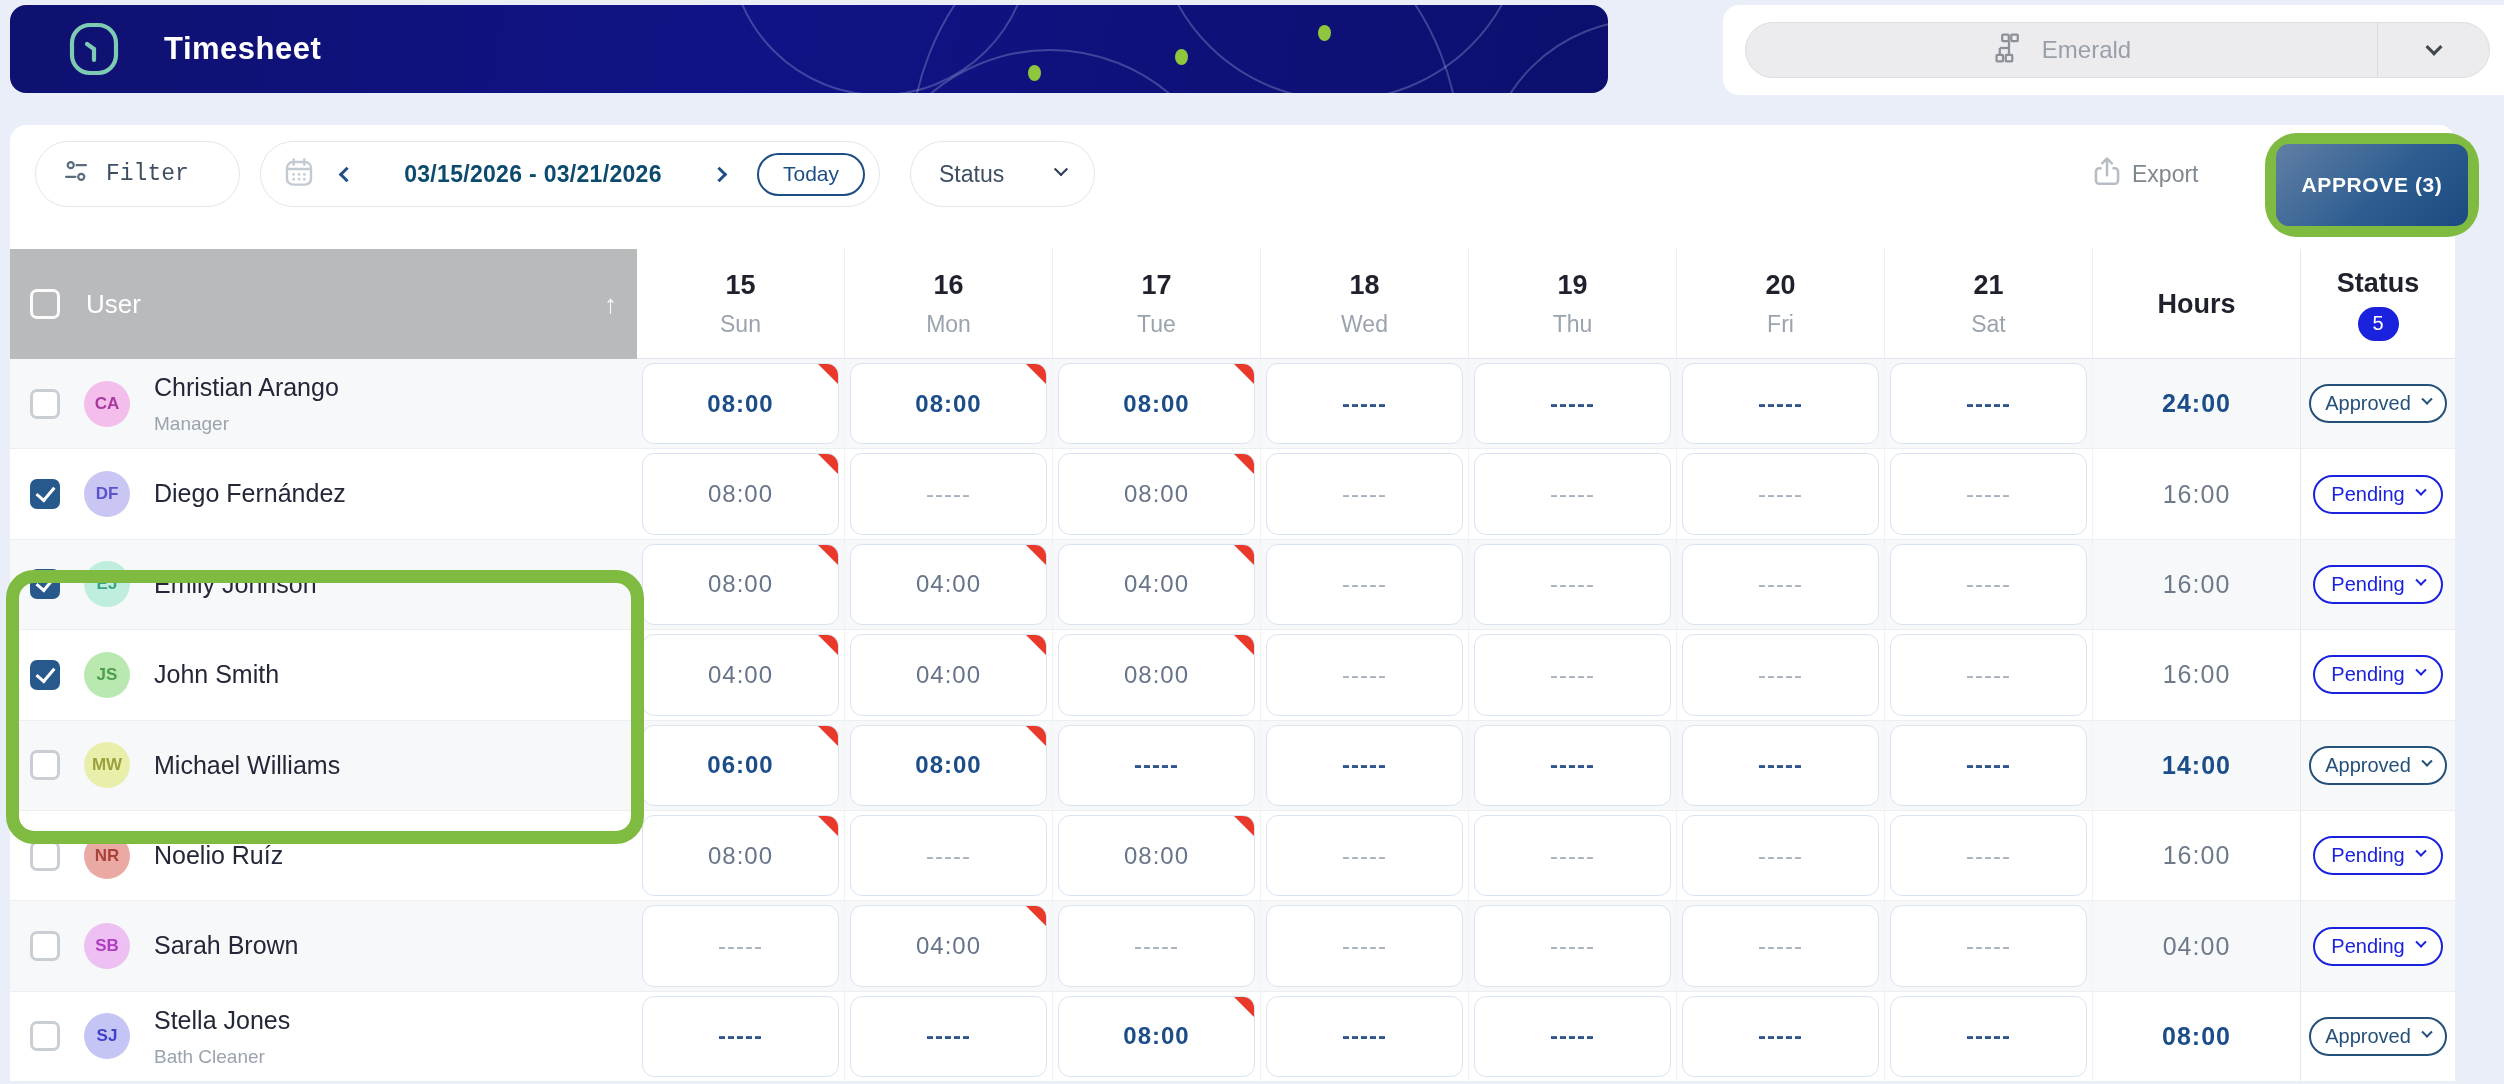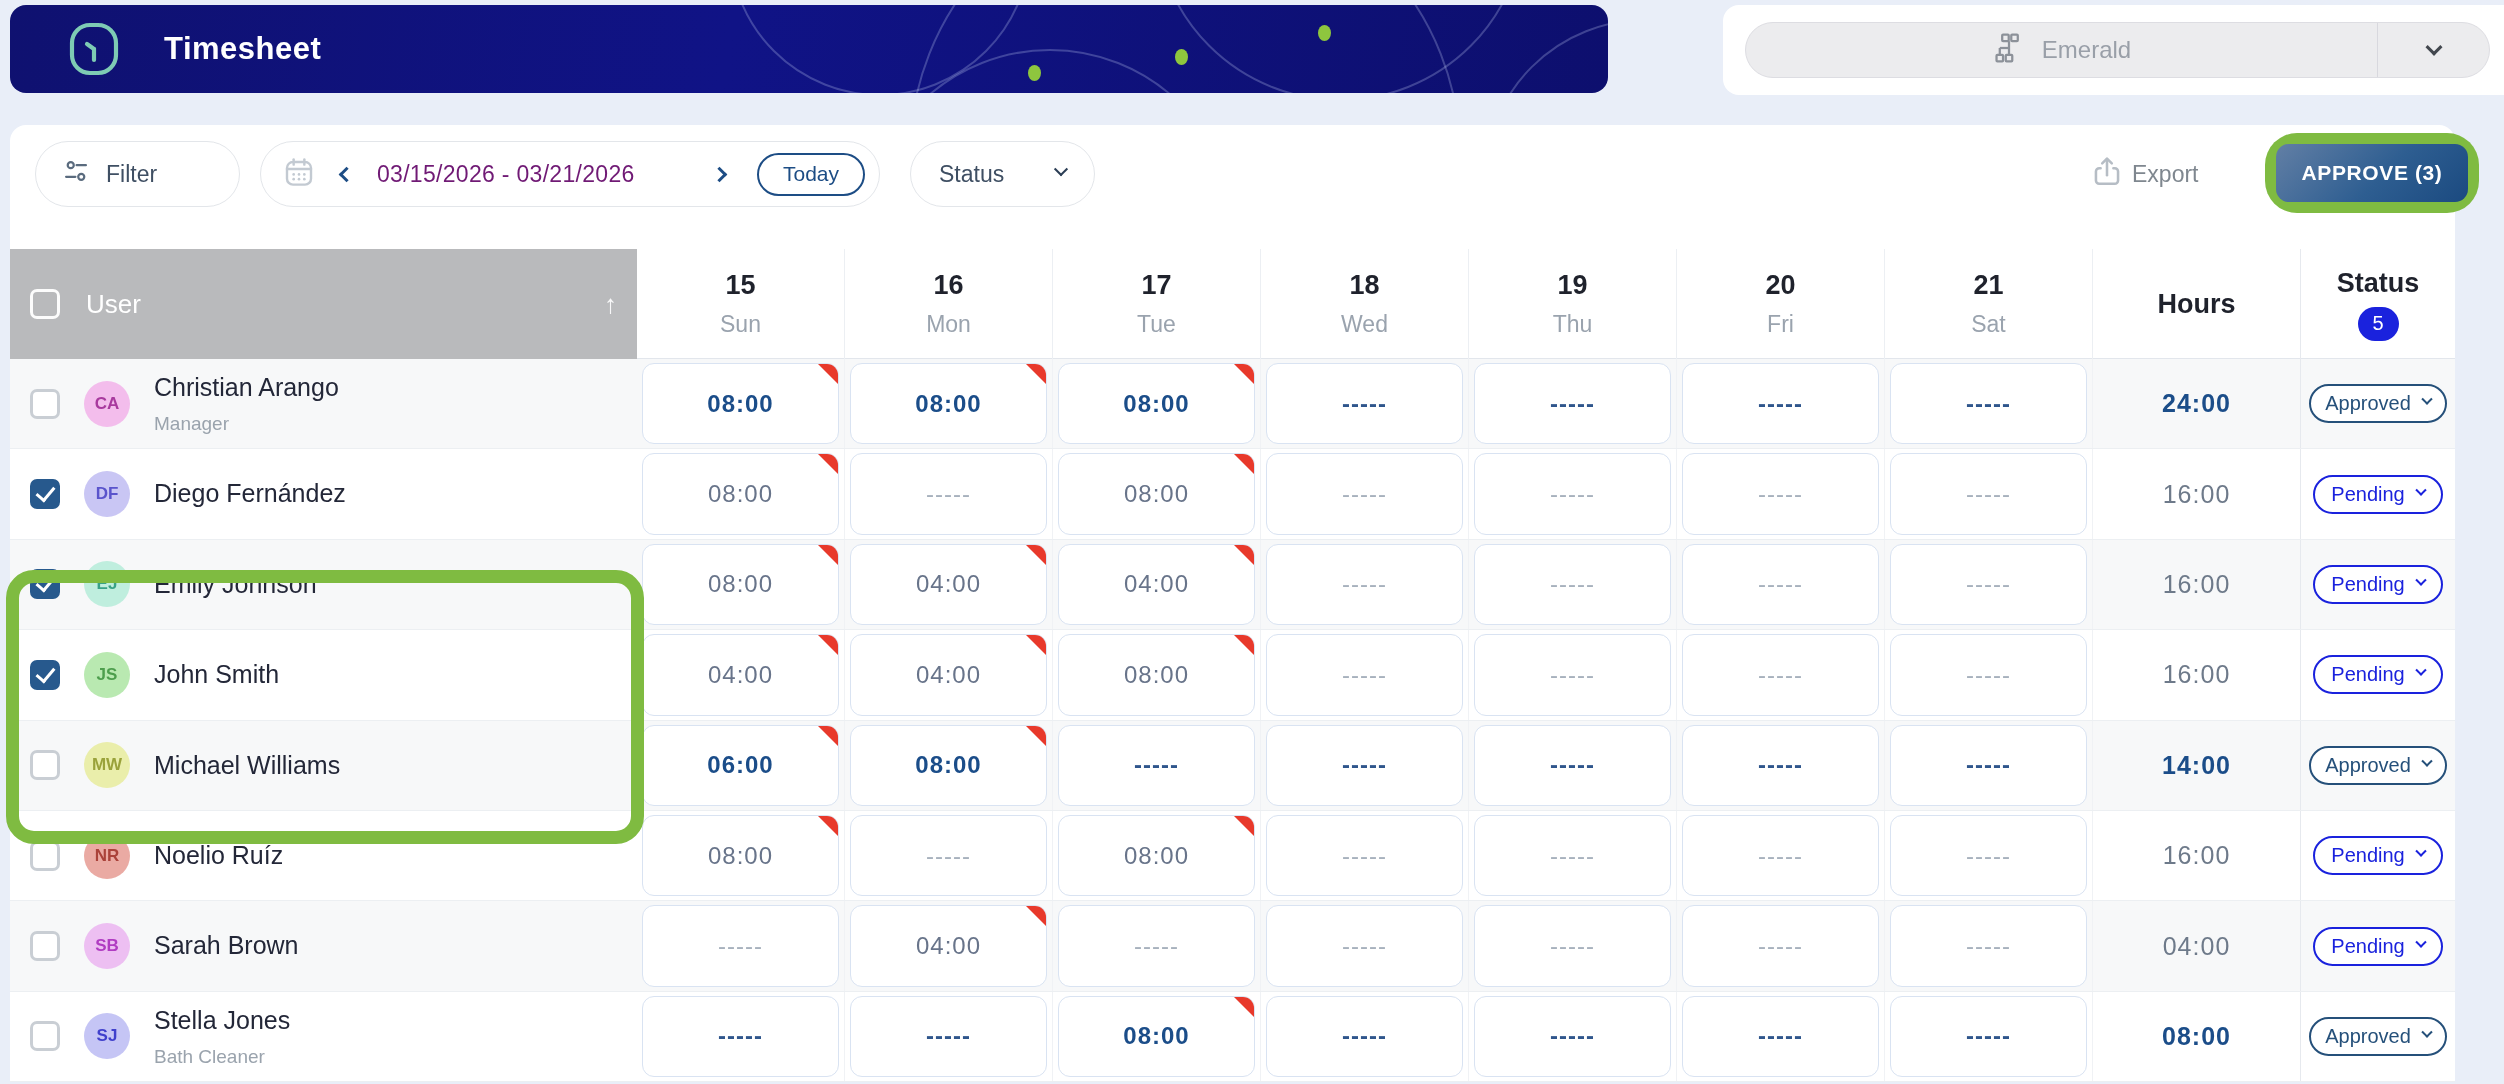--- a/index.html
+++ b/index.html
@@ -48,39 +48,39 @@
   }
 
   
   .toolbar { position: absolute; left: 0; top: 0; width: 100%; height: 110px; }
   .pill {
     position: absolute; top: 16px; height: 66px;
     background: #fff; border: 1.5px solid #e3e6ea; border-radius: 33px;
     display: flex; align-items: center;
   }
   .pill-filter { left: 25px; width: 205px; padding: 0 26px; gap: 16px; cursor: pointer; }
-  .pill-filter span { font-size: 23px; color: #3f4f63; }
+  .pill-filter span { font-size: 23px; color: #3f4f63; font-family: Liberation Mono, monospace; }
   .pill-date { left: 250px; width: 620px; padding: 0 14px 0 22px; gap: 14px; }
-  .date-range { flex: 1; font-size: 23px; font-weight: 400; color: #701a75; letter-spacing: .3px; }
+  .date-range { flex: 1; text-align: center; font-size: 23px; font-weight: 700; color: #0c4a6e; letter-spacing: .3px; }
   .nav-arrow { width: 34px; height: 34px; display: flex; align-items: center; justify-content: center; cursor: pointer; color: #1d4d85; }
   .nav-arrow .chev { border-width: 3px; width: 11px; height: 11px; }
   .chev-left { transform: rotate(135deg); }
   .chev-right { transform: rotate(-45deg); }
   .btn-today {
     height: 43px; padding: 0 24px; border: 2px solid #1d4d85; border-radius: 22px;
     color: #1d4d85; font-size: 21px; font-weight: 500; background: #fff;
     display: flex; align-items: center; cursor: pointer; margin-left: 6px;
   }
   .pill-status { left: 900px; width: 185px; padding: 0 28px; justify-content: space-between; cursor: pointer; }
   .pill-status span { font-size: 23px; color: #3f4f63; }
   .pill-status .chev { color: #2b3e55; width: 10px; height: 10px; border-width: 2.6px; margin-top: -4px; }
   .export-btn { position: absolute; left: 2080px; top: 24px; height: 50px; display: flex; align-items: center; gap: 8px; cursor: pointer; }
   .export-btn span { font-size: 23px; color: #7f878f; }
   .approve-ring {
-    position: absolute; left: 2255px; top: 8px; width: 214px; height: 80px;
+    position: absolute; left: 2255px; top: 8px; width: 214px; height: 104px;
     background: #7fbb41; border-radius: 32px; padding: 11px; cursor: pointer;
   }
   .approve-btn {
     width: 100%; height: 100%; border-radius: 13px;
     background: linear-gradient(135deg, #627fa5 0%, #2e5e91 55%, #1b4a80 100%);
     color: #fff; font-size: 21px; font-weight: 700; letter-spacing: .6px;
     display: flex; align-items: center; justify-content: center;
   }
 
   

